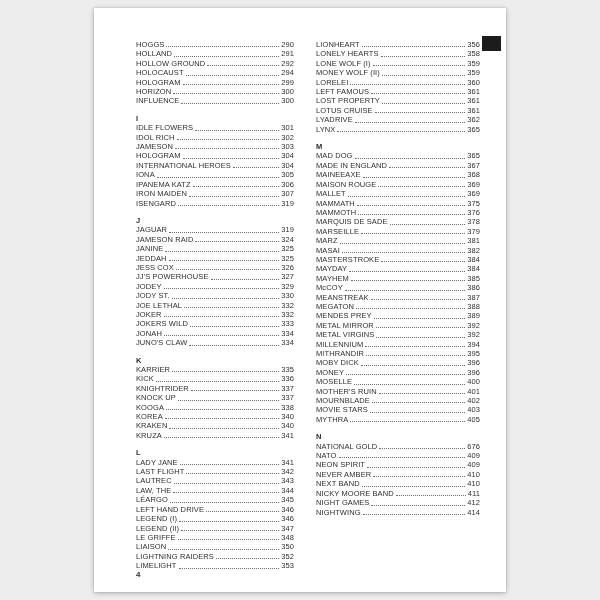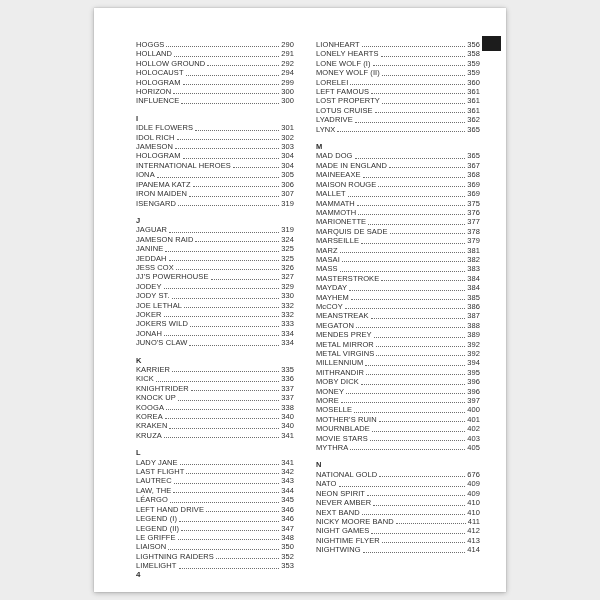--- a/index.html
+++ b/index.html
@@ -411,50 +411,40 @@
           <span class="name">MAMMATH</span>
           <span class="dots"></span>
           <span class="pageno">375</span>
         </div>
         <div class="entry">
           <span class="name">MAMMOTH</span>
           <span class="dots"></span>
           <span class="pageno">376</span>
         </div>
         <div class="entry">
-          <span class="name">MARIONETTE</span>
-          <span class="dots"></span>
-          <span class="pageno">377</span>
-        </div>
-        <div class="entry">
           <span class="name">MARQUIS DE SADE</span>
           <span class="dots"></span>
           <span class="pageno">378</span>
         </div>
         <div class="entry">
           <span class="name">MARSEILLE</span>
           <span class="dots"></span>
           <span class="pageno">379</span>
         </div>
         <div class="entry">
           <span class="name">MARZ</span>
           <span class="dots"></span>
           <span class="pageno">381</span>
         </div>
         <div class="entry">
           <span class="name">MASAI</span>
           <span class="dots"></span>
           <span class="pageno">382</span>
         </div>
         <div class="entry">
-          <span class="name">MASS</span>
-          <span class="dots"></span>
-          <span class="pageno">383</span>
-        </div>
-        <div class="entry">
           <span class="name">MASTERSTROKE</span>
           <span class="dots"></span>
           <span class="pageno">384</span>
         </div>
         <div class="entry">
           <span class="name">MAYDAY</span>
           <span class="dots"></span>
           <span class="pageno">384</span>
         </div>
         <div class="entry">
@@ -506,25 +496,20 @@
           <span class="name">MOBY DICK</span>
           <span class="dots"></span>
           <span class="pageno">396</span>
         </div>
         <div class="entry">
           <span class="name">MONEY</span>
           <span class="dots"></span>
           <span class="pageno">396</span>
         </div>
         <div class="entry">
-          <span class="name">MORE</span>
-          <span class="dots"></span>
-          <span class="pageno">397</span>
-        </div>
-        <div class="entry">
           <span class="name">MOSELLE</span>
           <span class="dots"></span>
           <span class="pageno">400</span>
         </div>
         <div class="entry">
           <span class="name">MOTHER'S RUIN</span>
           <span class="dots"></span>
           <span class="pageno">401</span>
         </div>
         <div class="entry">
@@ -570,25 +555,20 @@
         </div>
         <div class="entry">
           <span class="name">NICKY MOORE BAND</span>
           <span class="dots"></span>
           <span class="pageno">411</span>
         </div>
         <div class="entry">
           <span class="name">NIGHT GAMES</span>
           <span class="dots"></span>
           <span class="pageno">412</span>
-        </div>
-        <div class="entry">
-          <span class="name">NIGHTIME FLYER</span>
-          <span class="dots"></span>
-          <span class="pageno">413</span>
         </div>
         <div class="entry">
           <span class="name">NIGHTWING</span>
           <span class="dots"></span>
           <span class="pageno">414</span>
         </div>
       </div>
   </div>
   <div class="footer-pageno">4</div>
 </div>

